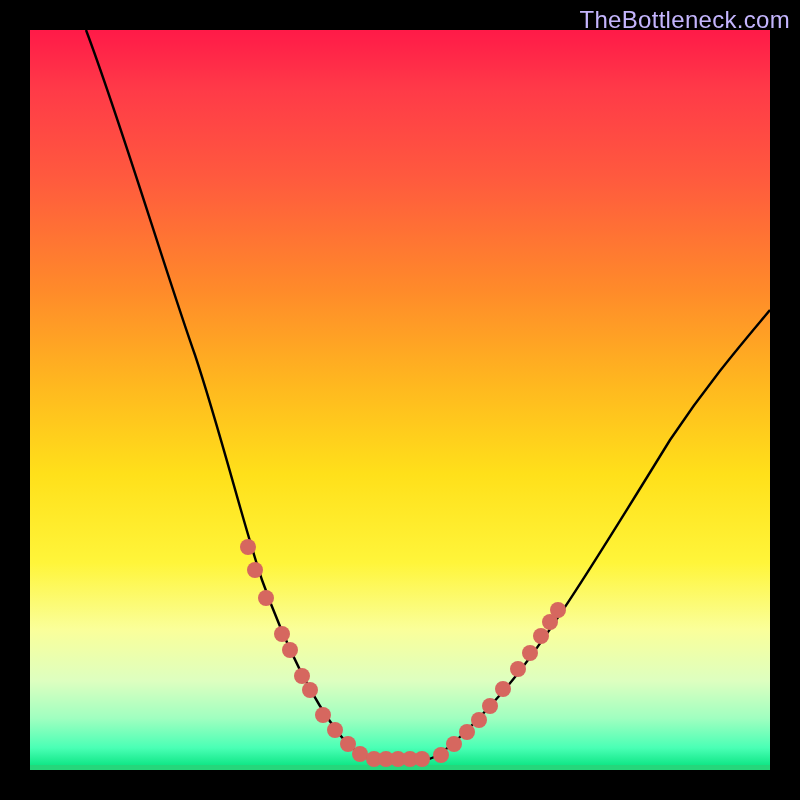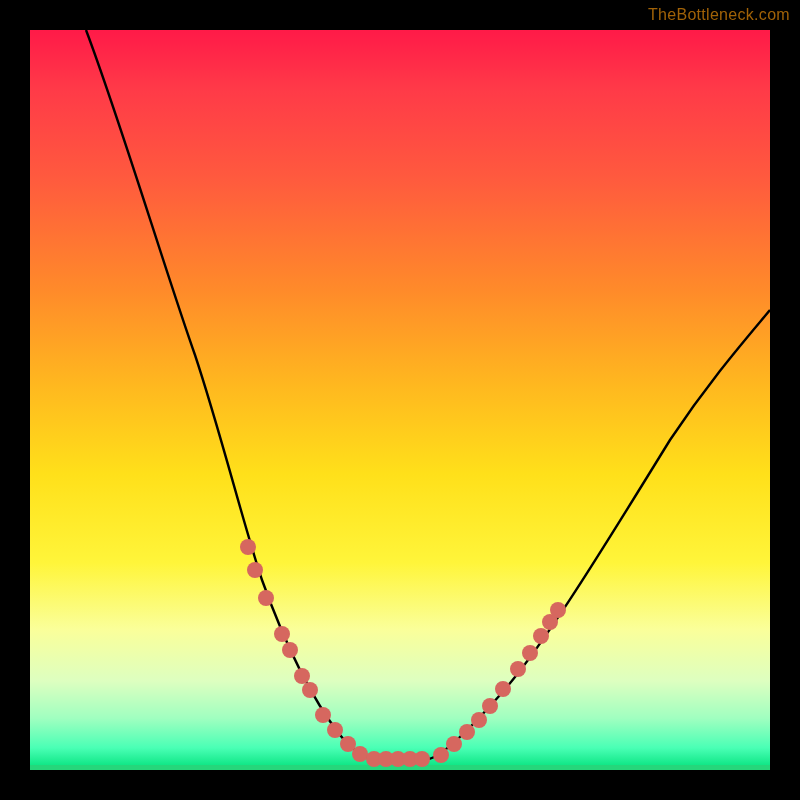--- a/index.html
+++ b/index.html
@@ -35,22 +35,22 @@
       #ddffc0 88%,
       #a0ffc0 93%,
       #4affb5 97%,
       #00e07a 100%
     );
   }
   .watermark {
     position: absolute;
     top: 6px;
     right: 10px;
-    color: #a16207;
-    font-size: 16px;
+    color: #c4b5fd;
+    font-size: 24px;
     font-weight: 500;
     letter-spacing: 0.3px;
     user-select: none;
   }
   svg.curves {
     position: absolute;
     left: 0;
     top: 0;
     width: 740px;
     height: 740px;

